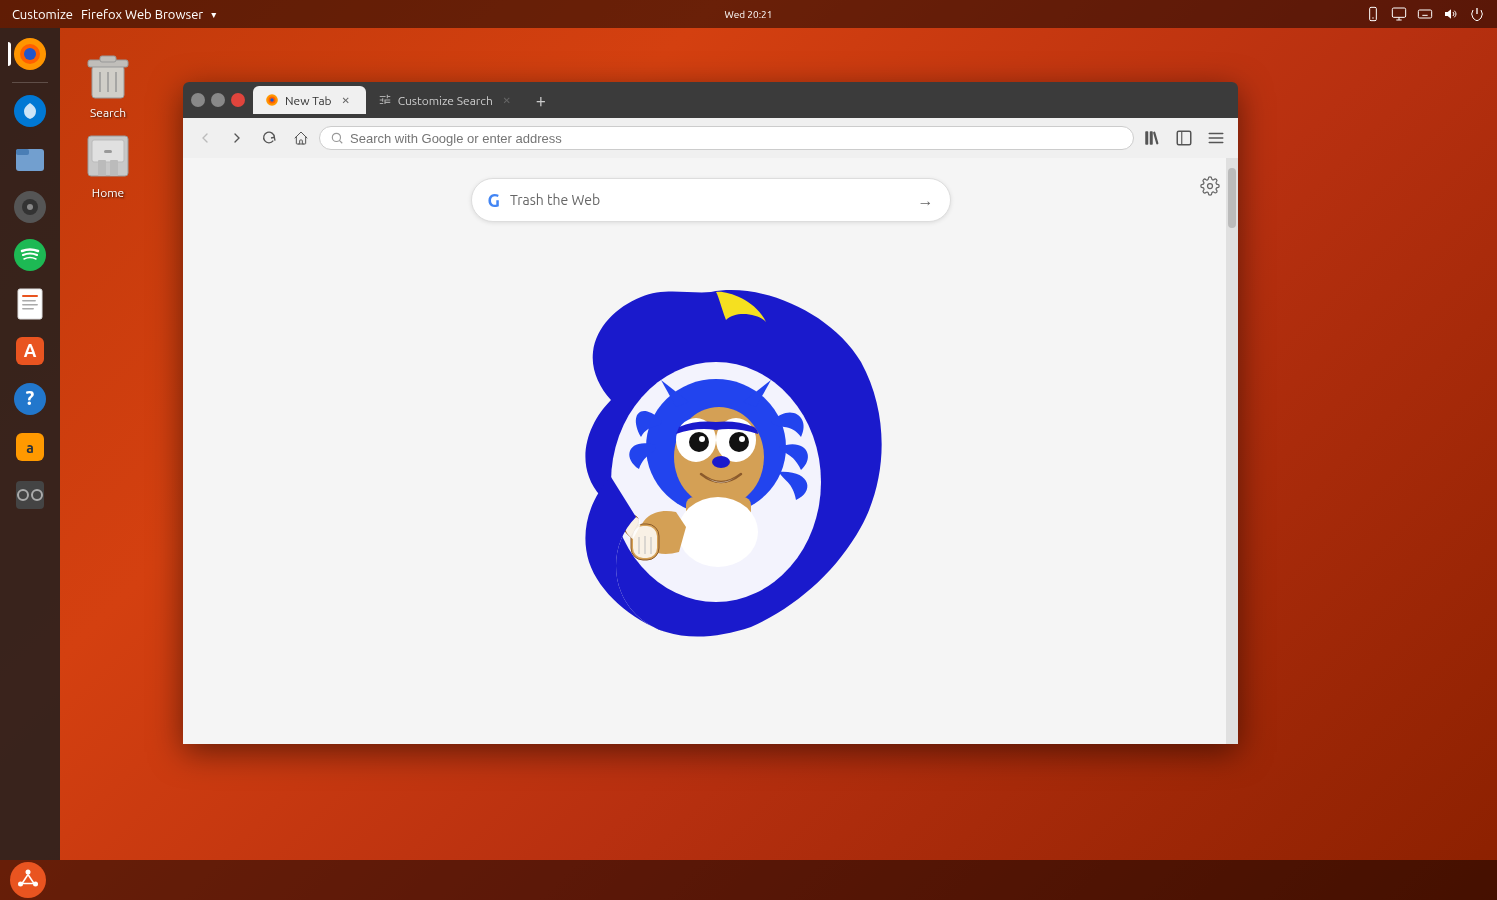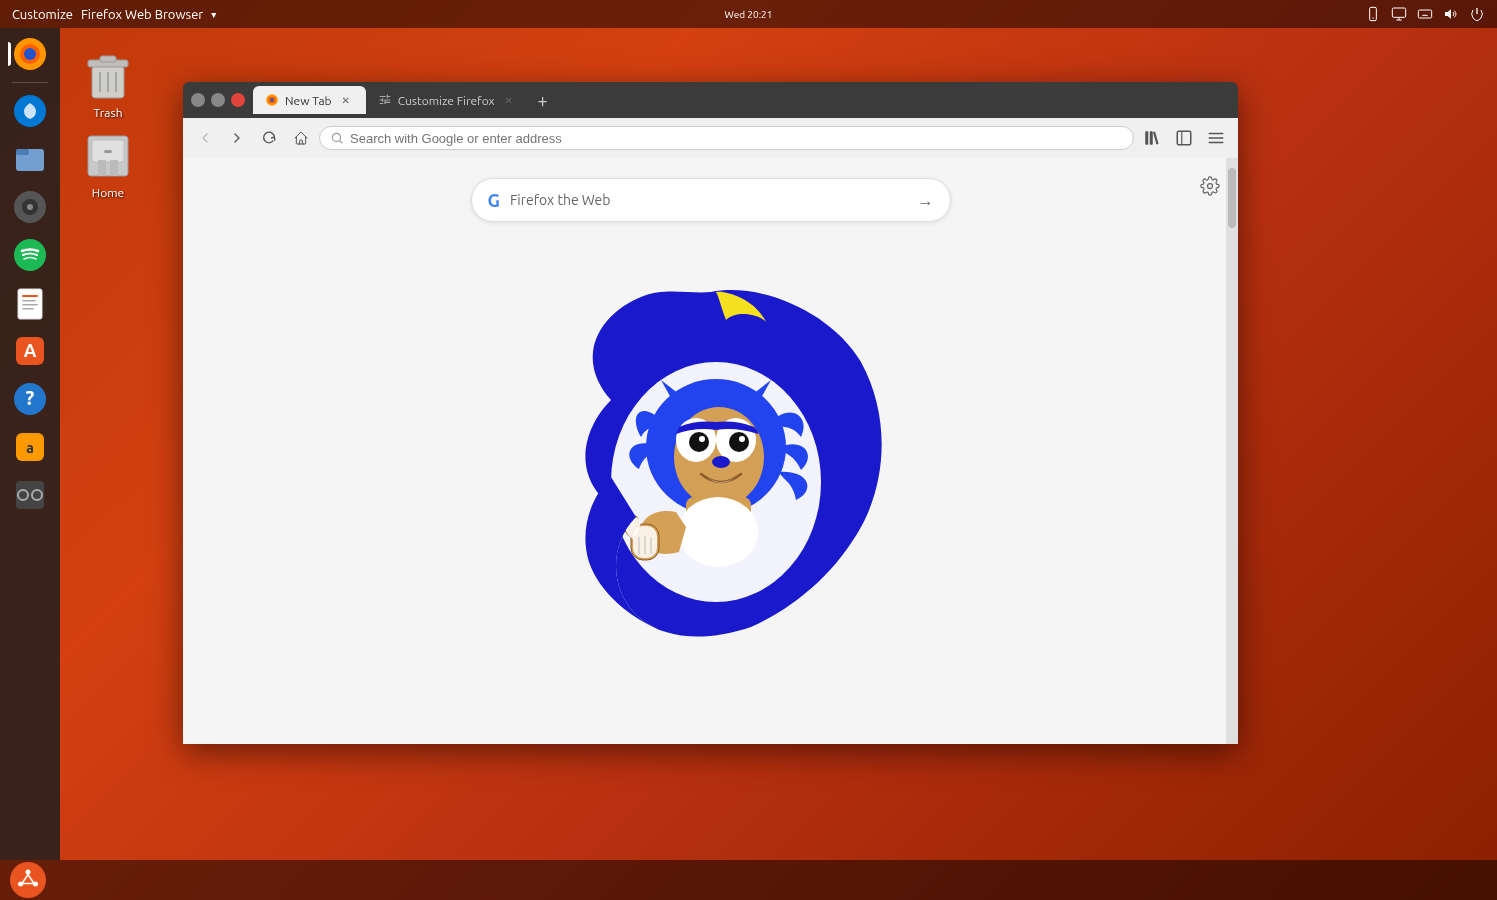--- a/index.html
+++ b/index.html
@@ -445,21 +445,21 @@
 
         <rect x="4" y="10" width="40" height="7" rx="2" fill="#c0beba" stroke="#999" stroke-width="1"></rect>
 
         <rect x="16" y="6" width="16" height="6" rx="2" fill="#c0beba" stroke="#999" stroke-width="1"></rect>
 
         <line x1="16" y1="22" x2="16" y2="42" stroke="#999" stroke-width="1.5"></line>
         <line x1="24" y1="22" x2="24" y2="42" stroke="#999" stroke-width="1.5"></line>
         <line x1="32" y1="22" x2="32" y2="42" stroke="#999" stroke-width="1.5"></line>
       </svg>
     </div>
-    <span class="desktop-icon-label">Trash</span>
+    <span class="desktop-icon-label">Search</span>
   </div>
 
   <div class="desktop-icon" style="top:98px; left:18px; pointer-events:all;">
     <div class="desktop-icon-img">
       <svg width="48" height="48" viewBox="0 0 48 48">
         <rect x="4" y="4" width="40" height="40" rx="3" fill="#c8c8c8" stroke="#999" stroke-width="1"></rect>
 
         <rect x="8" y="8" width="32" height="22" rx="2" fill="#e0e0e0" stroke="#bbb" stroke-width="1"></rect>
         <rect x="14" y="28" width="8" height="16" rx="1" fill="#bbb"></rect>
         <rect x="26" y="28" width="8" height="16" rx="1" fill="#bbb"></rect>
@@ -489,21 +489,21 @@
           <circle cx="12" cy="12" r="3" fill="#2255cc"></circle>
         </svg>
         <span>New Tab</span>
         <div class="tab-close">✕</div>
       </div>
 
       <div class="tab inactive">
         <svg width="14" height="14" viewBox="0 0 24 24">
           <path d="M3 17v2h6v-2H3zM3 5v2h10V5H3zm10 14v-2h8v-2h-8v-2h-2v6h2zM7 9v2H3v2h4v2h2V9H7zm14 4v-2H11v2h10zm-6-4h2V7h4V5h-4V3h-2v6z" fill="#aaa"></path>
         </svg>
-        <span>Customize Firefox</span>
+        <span>Customize Search</span>
         <div class="tab-close">✕</div>
       </div>
 
       <div class="new-tab-btn">+</div>
     </div>
   </div>
 
   <div class="toolbar">
     <div class="toolbar-btn disabled">
       <svg width="16" height="16" viewBox="0 0 24 24">
@@ -564,21 +564,21 @@
 
     <div class="settings-gear">
       <svg width="20" height="20" viewBox="0 0 24 24">
           <path d="M12 15a3 3 0 100-6 3 3 0 000 6z" fill="none" stroke="#666" stroke-width="1.5"></path>
           <path d="M19.4 15a1.65 1.65 0 00.33 1.82l.06.06a2 2 0 010 2.83 2 2 0 01-2.83 0l-.06-.06a1.65 1.65 0 00-1.82-.33 1.65 1.65 0 00-1 1.51V21a2 2 0 01-4 0v-.09A1.65 1.65 0 009 19.4a1.65 1.65 0 00-1.82.33l-.06.06a2 2 0 01-2.83-2.83l.06-.06A1.65 1.65 0 004.68 15a1.65 1.65 0 00-1.51-1H3a2 2 0 010-4h.09A1.65 1.65 0 004.6 9a1.65 1.65 0 00-.33-1.82l-.06-.06a2 2 0 012.83-2.83l.06.06A1.65 1.65 0 009 4.68a1.65 1.65 0 001-1.51V3a2 2 0 014 0v.09a1.65 1.65 0 001 1.51 1.65 1.65 0 001.82-.33l.06-.06a2 2 0 012.83 2.83l-.06.06A1.65 1.65 0 0019.4 9a1.65 1.65 0 001.51 1H21a2 2 0 010 4h-.09a1.65 1.65 0 00-1.51 1z" fill="none" stroke="#666" stroke-width="1.5"></path>
         </svg>
     </div>
 
     <div class="search-bar-container">
       <span class="g-logo">G</span>
-      <span class="search-text">Firefox the Web</span>
+      <span class="search-text">Trash the Web</span>
       <span class="search-arrow">→</span>
     </div>
 
     <div class="sonic-logo-container">
       <svg viewBox="0 0 380 380" width="380" height="380" xmlns="http://www.w3.org/2000/svg">
 
         <path d="M190 20 
                  C240 10, 310 40, 340 90
                  C370 145, 365 210, 340 255
                  C315 300, 275 335, 230 355

